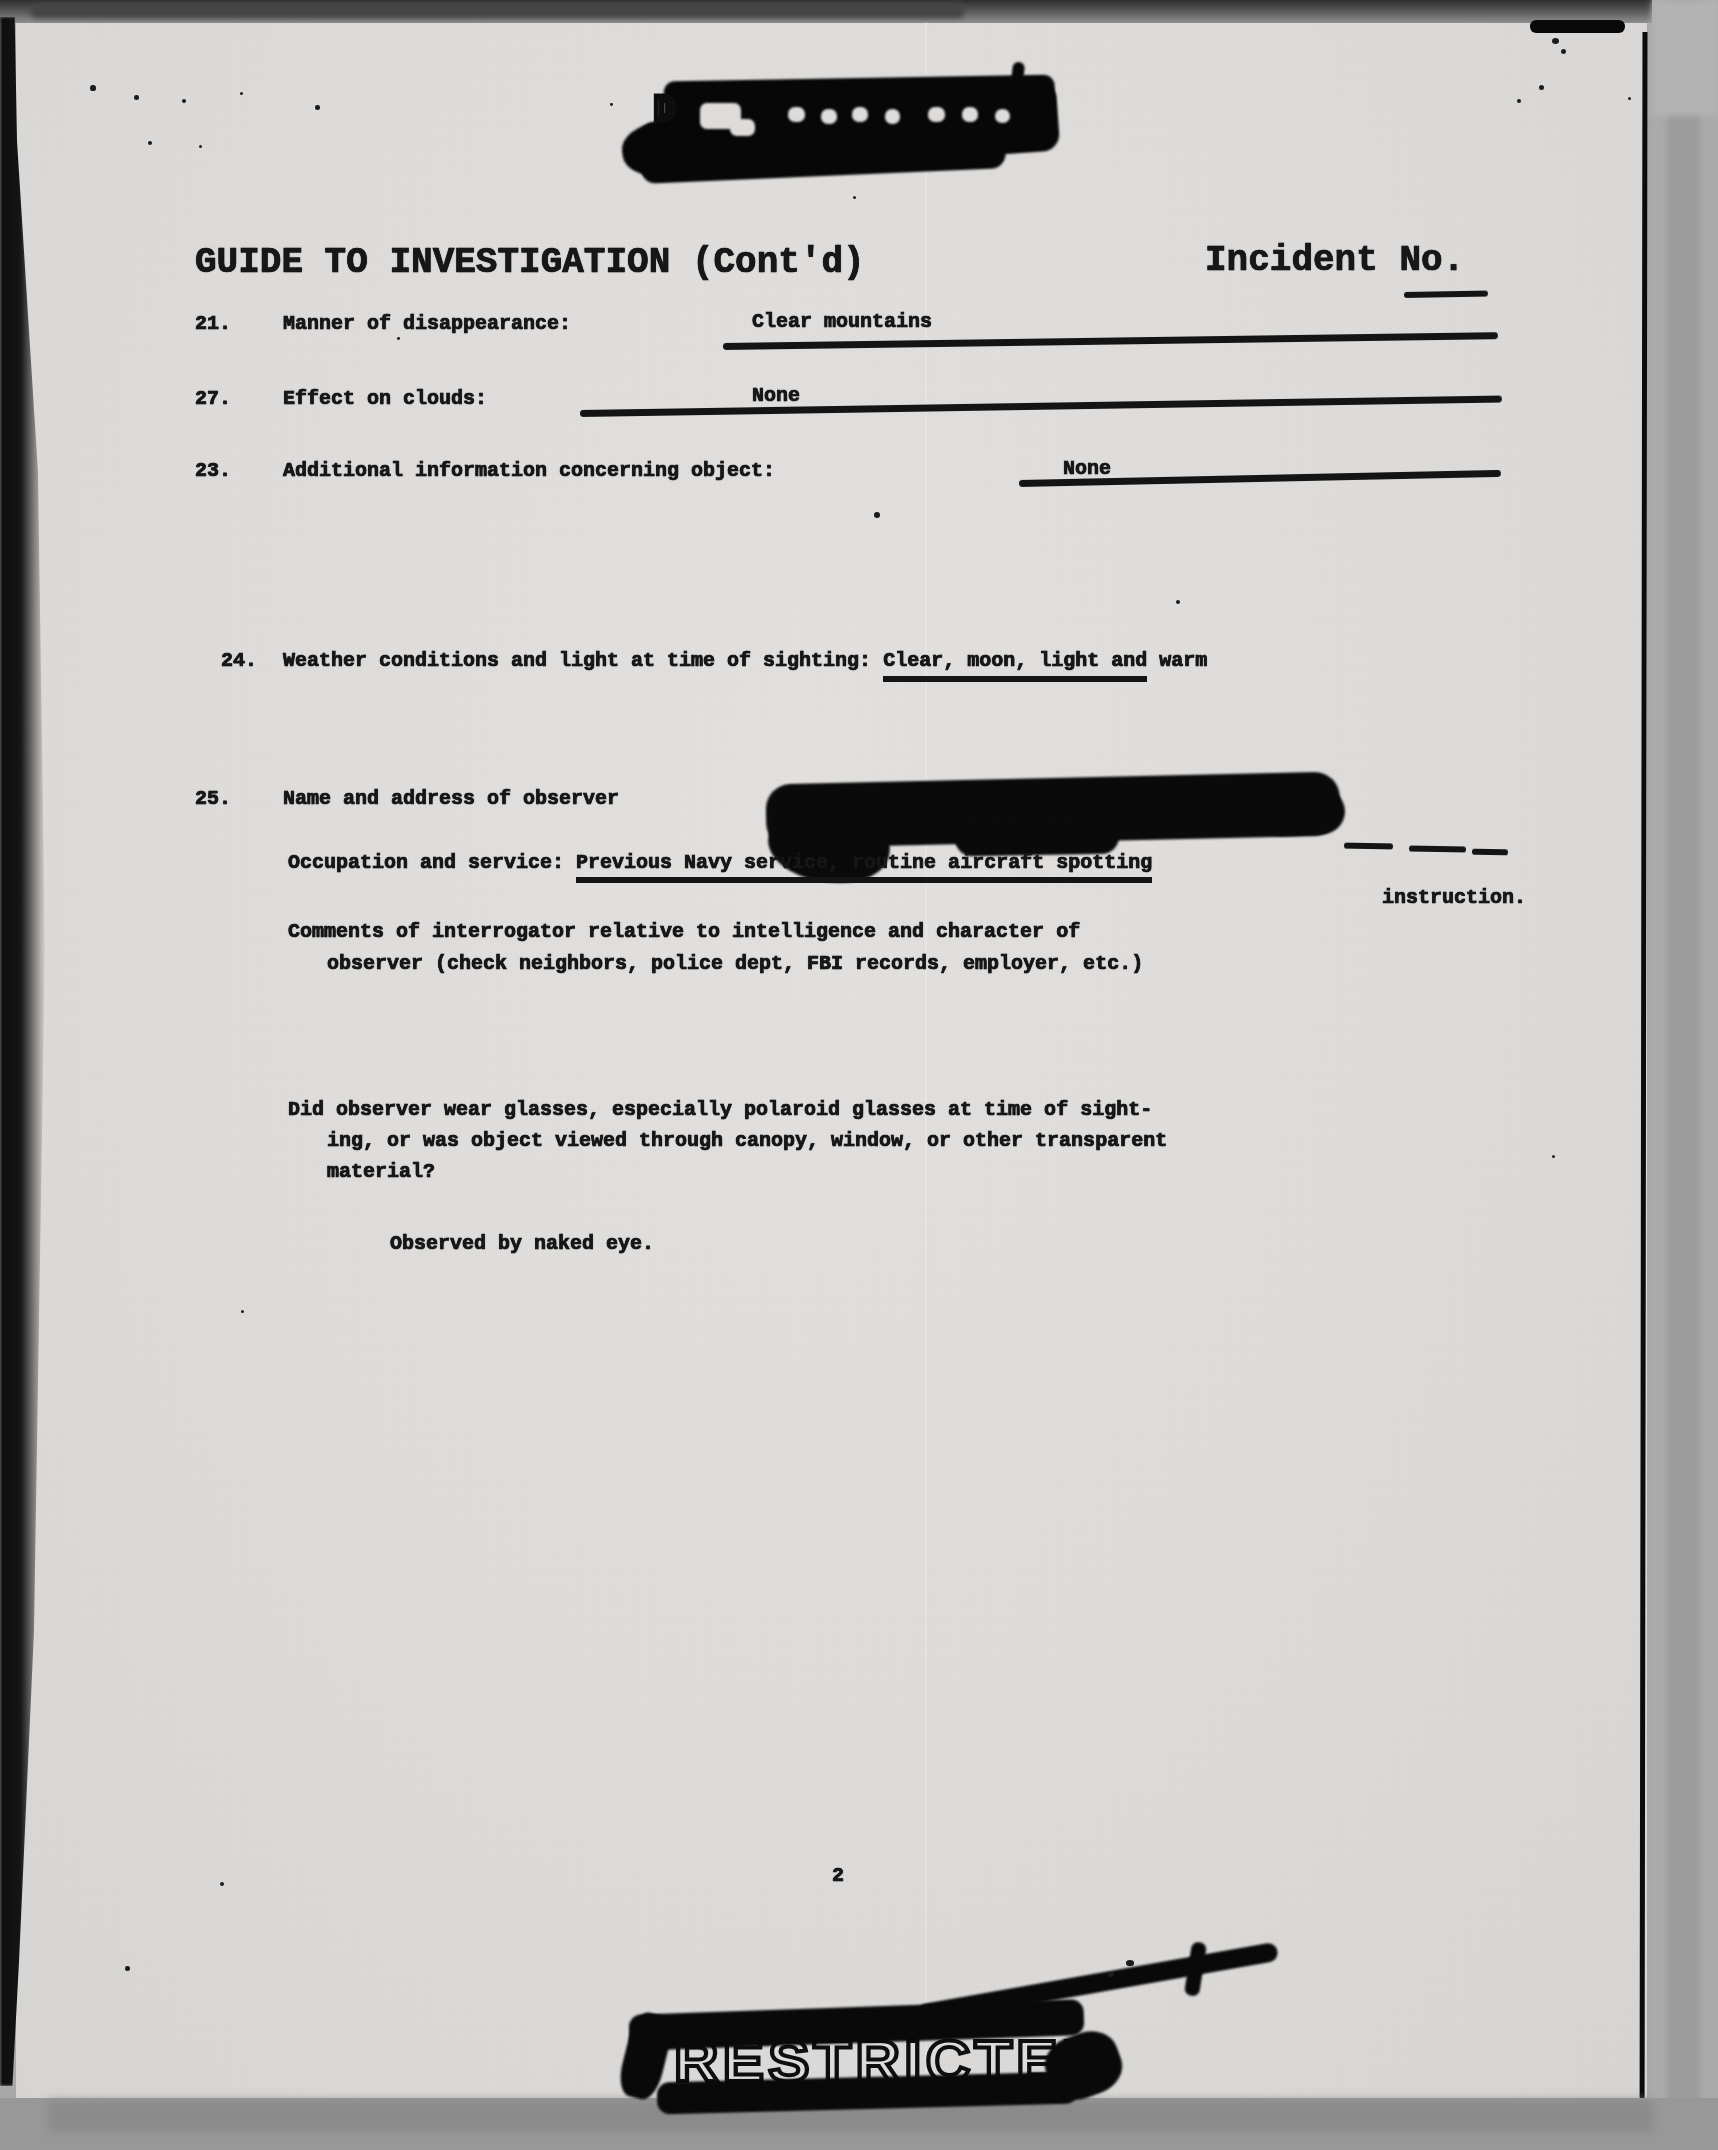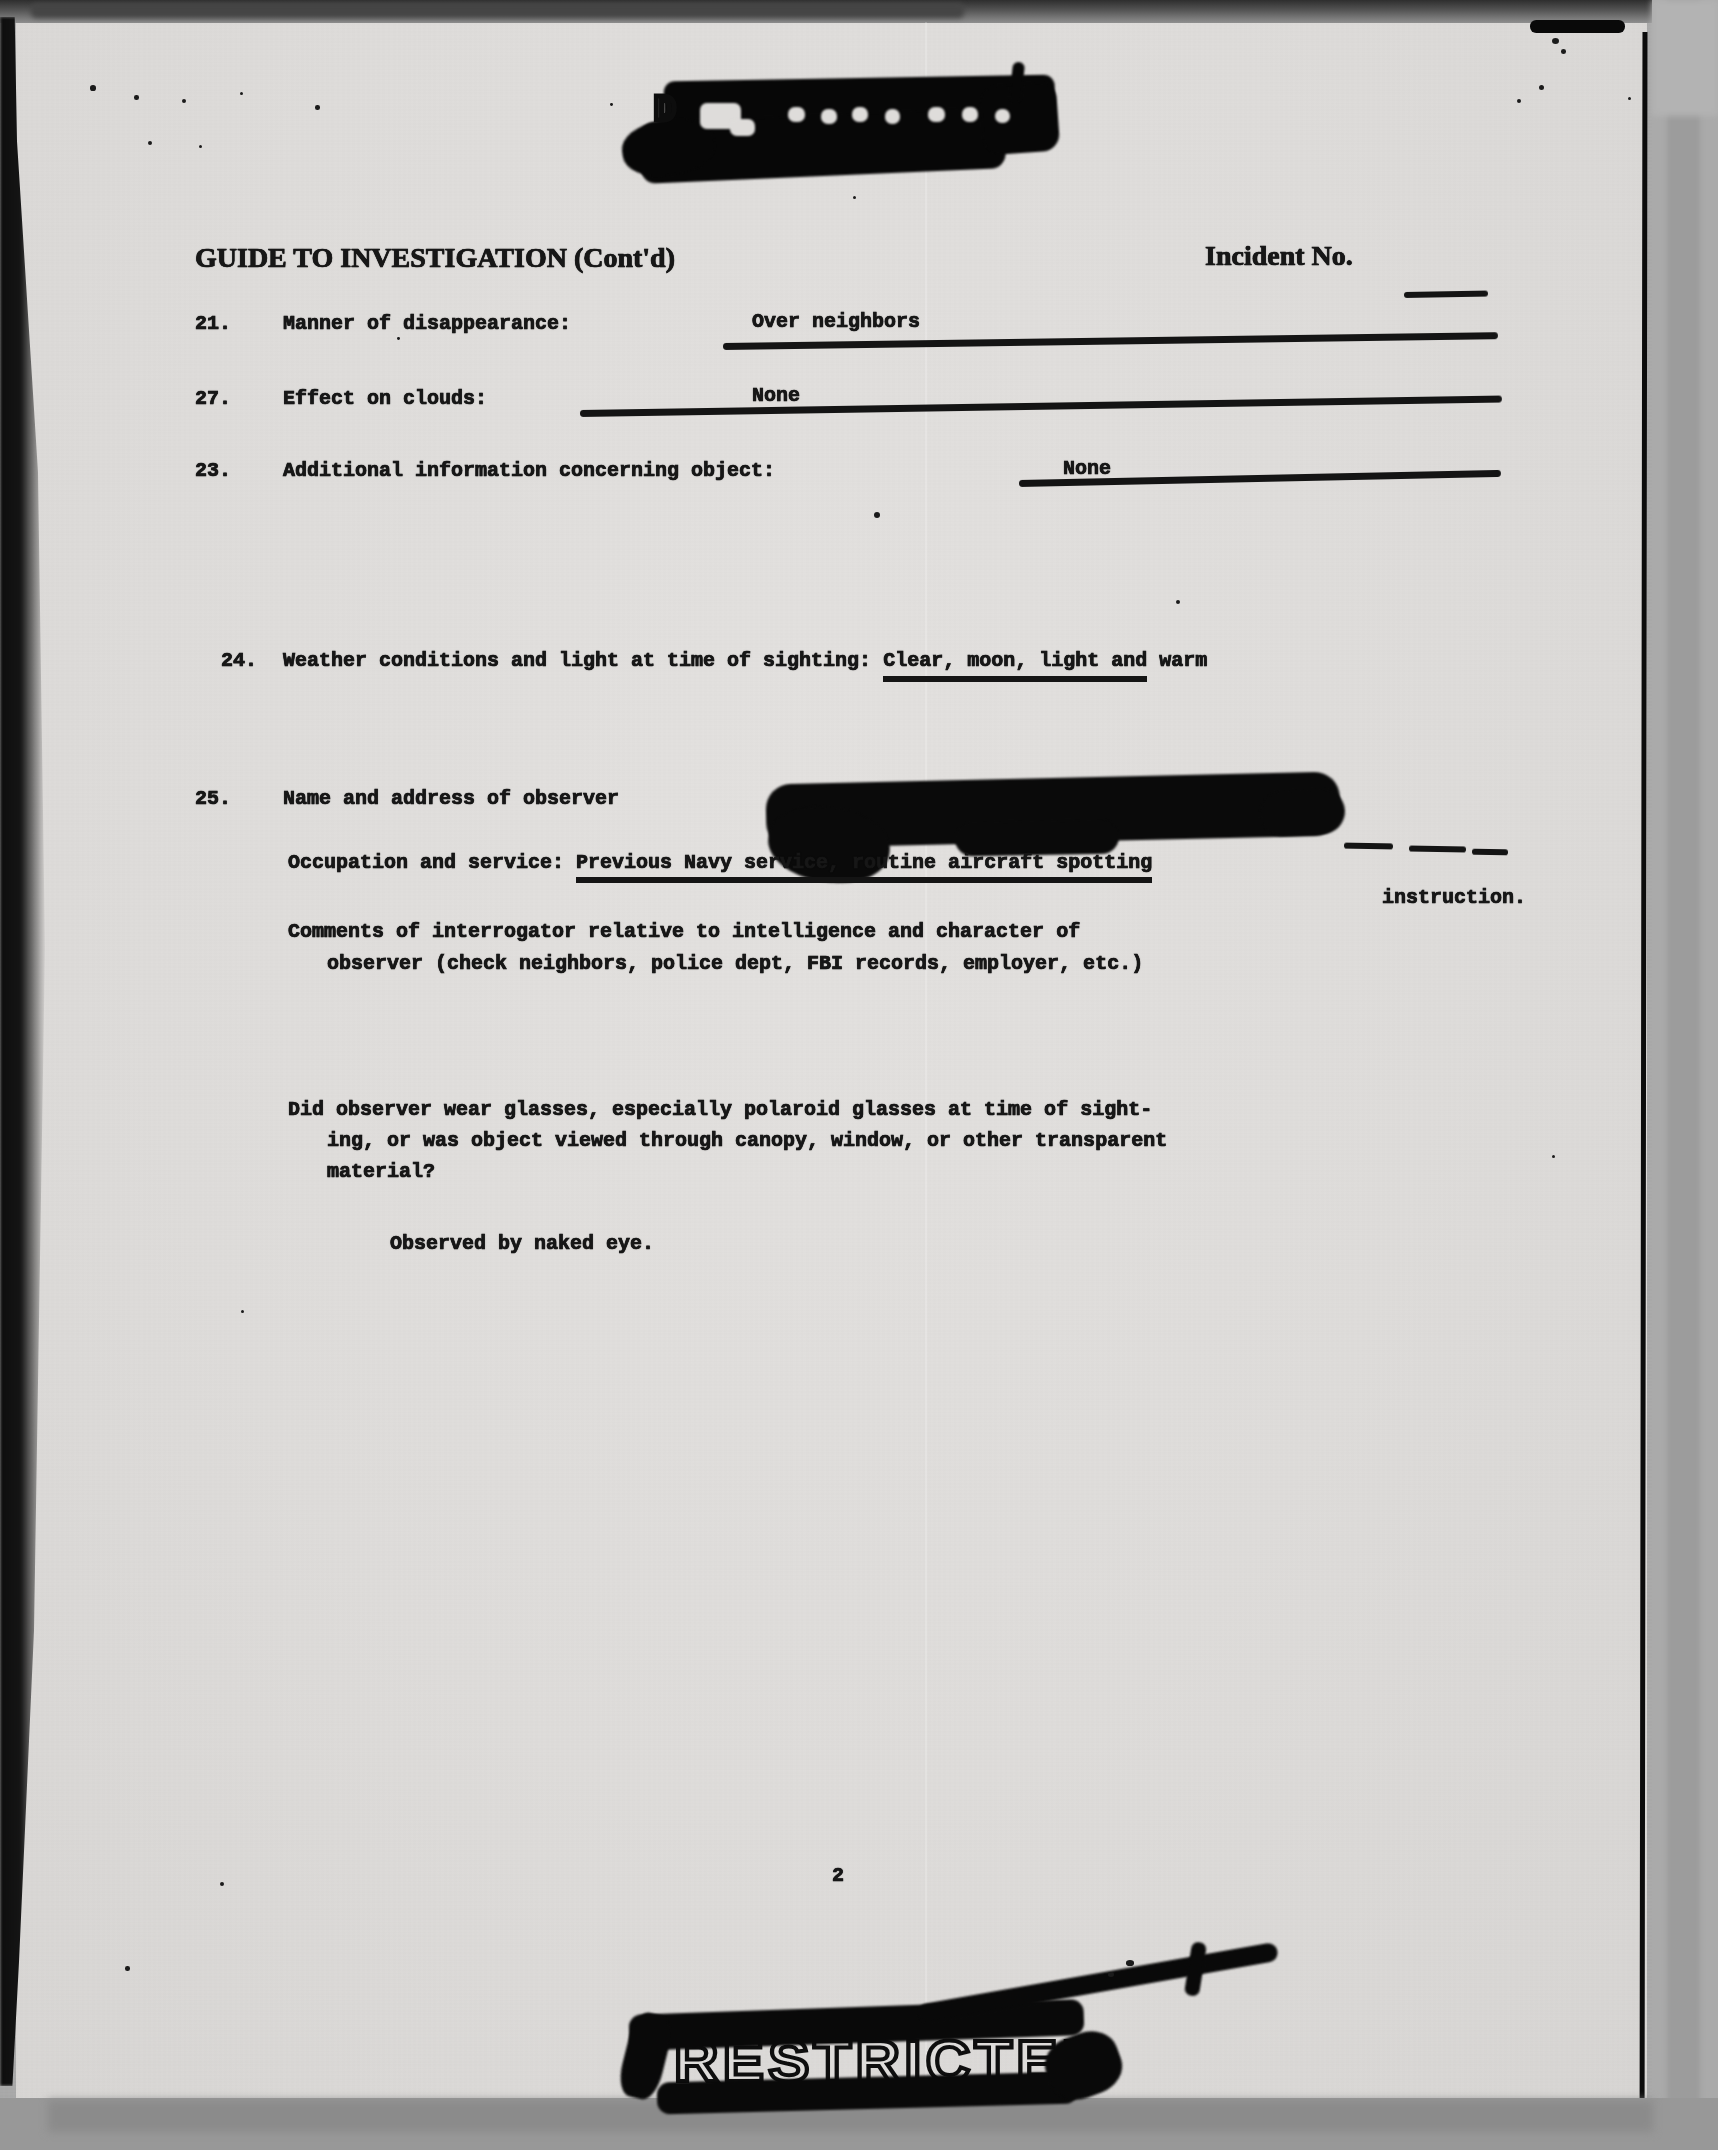--- a/index.html
+++ b/index.html
@@ -35,21 +35,21 @@
   .bottom-band{position:absolute;left:0;top:2098px;width:1718px;height:53px;background:#989898;}
   .bottom-inner{position:absolute;left:48px;top:2100px;width:1605px;height:32px;background:#8b8b8b;filter:blur(4px);}
   .crease{position:absolute;left:925px;top:21.5px;width:1.7px;height:2078px;background:rgba(255,255,255,.20);filter:blur(0.7px);}
 
   
   .tw{position:absolute;white-space:nowrap;color:#171717;font-weight:700;
       font-size:20px;line-height:1.15;
       -webkit-text-stroke:0.7px #181818;
       text-shadow:0 0 0.6px #111,0 0 1.4px rgba(17,17,17,.55);
       filter:blur(0.3px);}
-  .hdr{font-size:28px;font-family:Liberation Serif, serif;}
+  .hdr{font-size:36px;}
   .num{display:inline-block;width:88px;}
   .uline{position:absolute;background:#141414;height:7.3px;border-radius:3.4px;filter:blur(0.6px);transform-origin:left center;}
   .ans-u{border-bottom:6.2px solid #151515;padding-bottom:4px;}
   .ans-u2{border-bottom:6.8px solid #141414;padding-bottom:3.4px;}
 
   
   .blob{position:absolute;background:#0a0a0a;filter:blur(0.8px);}
   .dash{position:absolute;background:#141414;height:6.2px;border-radius:2.8px;filter:blur(0.6px);}
 
   
@@ -107,21 +107,21 @@
     <div class="gap" style="left:928px;top:107px;width:17px;height:15.3px;"></div>
     <div class="gap" style="left:962px;top:107px;width:16px;height:14.7px;"></div>
     <div class="gap" style="left:995px;top:109px;width:14.7px;height:14px;"></div>
   </div>
 
   <div class="tw hdr" style="left:195px;top:242px;">GUIDE TO INVESTIGATION (Cont'd)</div>
   <div class="tw hdr" style="left:1193px;top:240px;margin-left:12px;">Incident No.</div>
   <div class="uline" style="left:1404px;top:292px;width:84px;height:6.2px;transform:rotate(-1deg);"></div>
 
   <div class="tw" style="left:195px;top:312px;"><span class="num">21.</span><span>Manner of disappearance:</span></div>
-  <div class="tw" style="left:752px;top:310px;">Over neighbors</div>
+  <div class="tw" style="left:752px;top:310px;">Clear mountains</div>
   <div class="uline" style="left:723px;top:343px;width:775px;transform:rotate(-0.8deg);"></div>
 
   <div class="tw" style="left:195px;top:387px;"><span class="num">27.</span><span>Effect on clouds:</span></div>
   <div class="tw" style="left:752px;top:384px;">None</div>
   <div class="uline" style="left:580px;top:410px;width:922px;transform:rotate(-0.9deg);"></div>
 
   <div class="tw" style="left:195px;top:459px;"><span class="num">23.</span><span>Additional information concerning object:</span></div>
   <div class="tw" style="left:1063px;top:457px;">None</div>
   <div class="uline" style="left:1019px;top:480px;width:482px;transform:rotate(-1.2deg);"></div>
 

